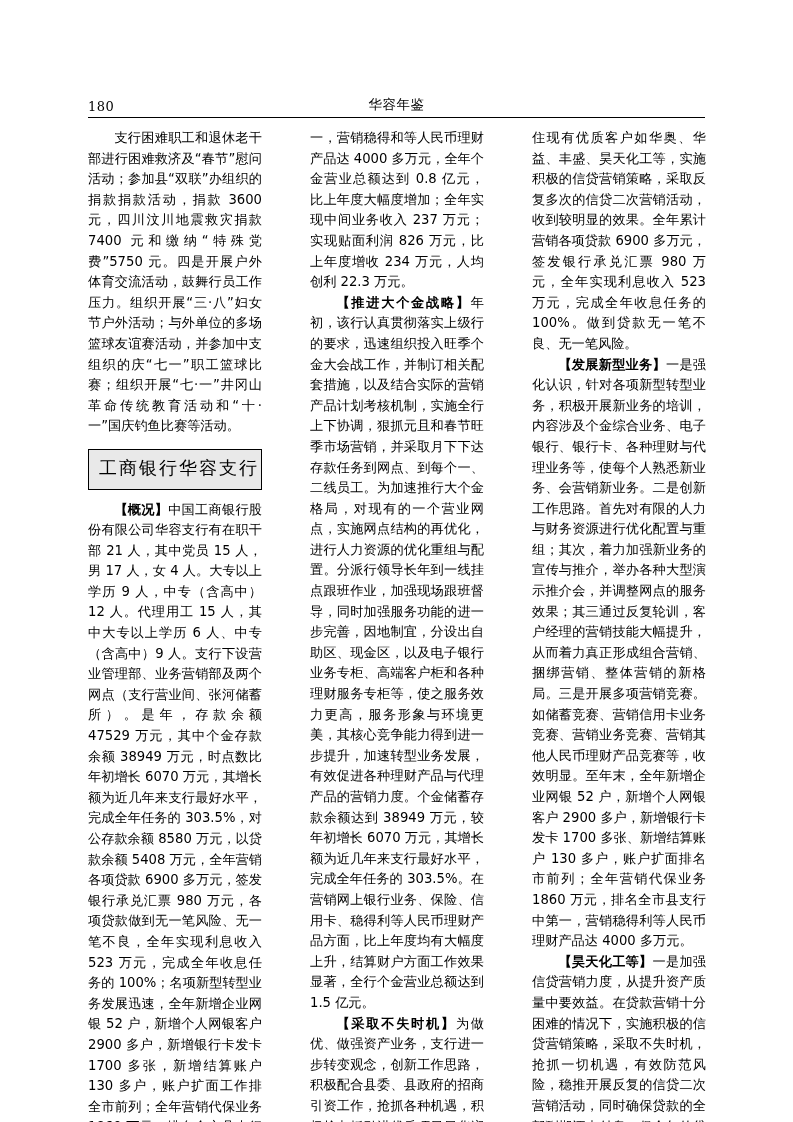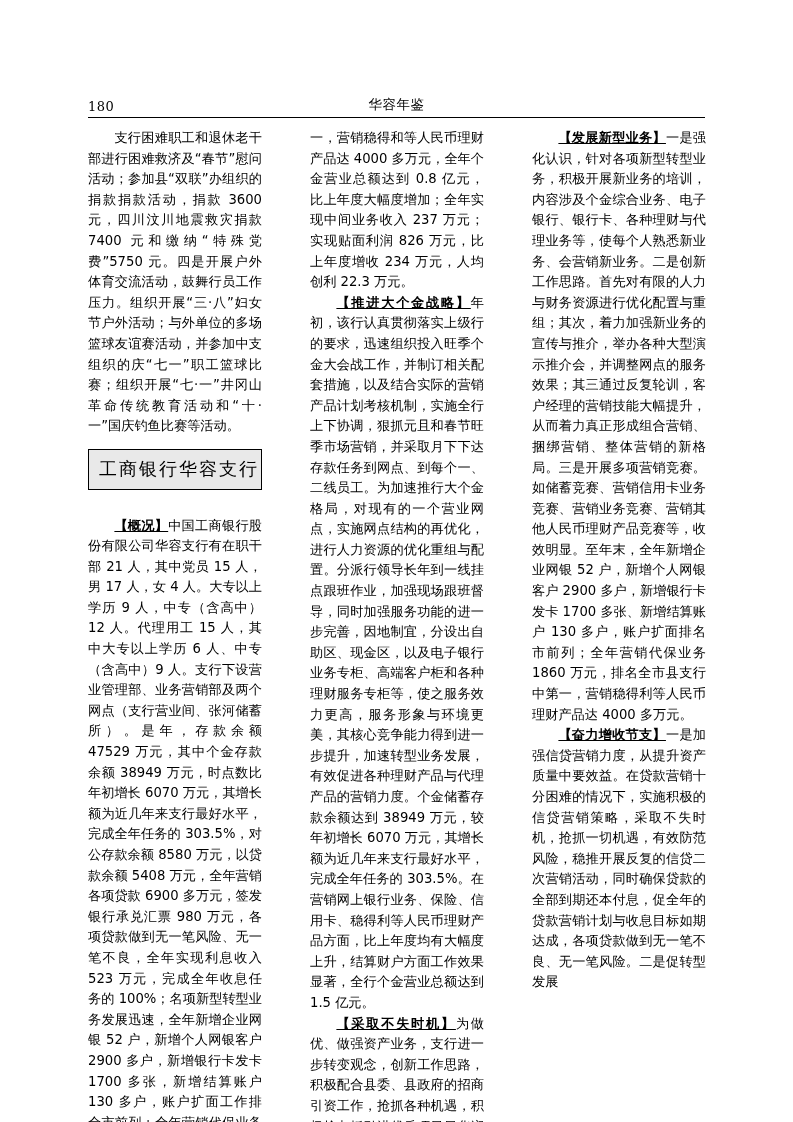--- a/index.html
+++ b/index.html
@@ -75,32 +75,31 @@
   }
   .indent2 {
     text-indent: 2em;
   }
   .sign {
     text-align: right;
     margin-top: 1px;
   }
   
   .section-title {
-    margin: 12px 0 26px 0;
+    margin: 12px 0 10px 0;
     border: 1px solid #000;
     background: #e9e9e9;
     text-align: center;
     font-size: 18px;
     letter-spacing: 2px;
     padding: 9px 0 9px 8px;
-    font-family: Liberation Serif, serif;
+    font-family: Liberation Mono, monospace;
   }
   .lead {
     font-weight: bold;
-    text-decoration: underline;
   }
 </style>
 </head>
 <body>
 
 <div class="page">
 
   <div class="header">
     <span class="folio">180</span>
     <span class="book-title">华容年鉴</span>
@@ -112,18 +111,19 @@
         <p class="indent2">支行困难职工和退休老干部进行困难救济及“春节”慰问活动；参加县“双联”办组织的捐款捐款活动，捐款 3600 元，四川汶川地震救灾捐款 7400 元和缴纳“特殊党费”5750 元。四是开展户外体育交流活动，鼓舞行员工作压力。组织开展“三·八”妇女节户外活动；与外单位的多场篮球友谊赛活动，并参加中支组织的庆“七一”职工篮球比赛；组织开展“七·一”井冈山革命传统教育活动和“十·一”国庆钓鱼比赛等活动。</p>
         <div class="section-title">工商银行华容支行</div>
         <p class="indent2"><span class="lead">【概况】</span><span>中国工商银行股份有限公司华容支行有在职干部 21 人，其中党员 15 人，男 17 人，女 4 人。大专以上学历 9 人，中专（含高中）12 人。代理用工 15 人，其中大专以上学历 6 人、中专（含高中）9 人。支行下设营业管理部、业务营销部及两个网点（支行营业间、张河储蓄所）。是年，存款余额 47529 万元，其中个金存款余额 38949 万元，时点数比年初增长 6070 万元，其增长额为近几年来支行最好水平，完成全年任务的 303.5%，对公存款余额 8580 万元，以贷款余额 5408 万元，全年营销各项贷款 6900 多万元，签发银行承兑汇票 980 万元，各项贷款做到无一笔风险、无一笔不良，全年实现利息收入 523 万元，完成全年收息任务的 100%；名项新型转型业务发展迅速，全年新增企业网银 52 户，新增个人网银客户 2900 多户，新增银行卡发卡 1700 多张，新增结算账户 130 多户，账户扩面工作排全市前列；全年营销代保业务 1860 万元，排名全市县支行中等</span></p>
       </div>
     <div class="col" id="col1">
         <p class="">一，营销稳得和等人民币理财产品达 4000 多万元，全年个金营业总额达到 0.8 亿元，比上年度大幅度增加；全年实现中间业务收入 237 万元；实现贴面利润 826 万元，比上年度增收 234 万元，人均创利 22.3 万元。</p>
         <p class="indent2"><span class="lead">【推进大个金战略】</span><span>年初，该行认真贯彻落实上级行的要求，迅速组织投入旺季个金大会战工作，并制订相关配套措施，以及结合实际的营销产品计划考核机制，实施全行上下协调，狠抓元且和春节旺季市场营销，并采取月下下达存款任务到网点、到每个一、二线员工。为加速推行大个金格局，对现有的一个营业网点，实施网点结构的再优化，进行人力资源的优化重组与配置。分派行领导长年到一线挂点跟班作业，加强现场跟班督导，同时加强服务功能的进一步完善，因地制宜，分设出自助区、现金区，以及电子银行业务专柜、高端客户柜和各种理财服务专柜等，使之服务效力更高，服务形象与环境更美，其核心竞争能力得到进一步提升，加速转型业务发展，有效促进各种理财产品与代理产品的营销力度。个金储蓄存款余额达到 38949 万元，较年初增长 6070 万元，其增长额为近几年来支行最好水平，完成全年任务的 303.5%。在营销网上银行业务、保险、信用卡、稳得利等人民币理财产品方面，比上年度均有大幅度上升，结算财户方面工作效果显著，全行个金营业总额达到 1.5 亿元。</span></p>
         <p class="indent2"><span class="lead">【采取不失时机】</span><span>为做优、做强资产业务，支行进一步转变观念，创新工作思路，积极配合县委、县政府的招商引资工作，抢抓各种机遇，积极抢占抓引进优质项目日华润雪花企业等，为其提供全方位的优质服务，努力寻求与扩充经营效益来源。并牢牢把</span></p>
       </div>
     <div class="col" id="col2">
+        <p class="">住现有优质客户如华奥、华益、丰盛、昊天化工等，实施积极的信贷营销策略，采取反复多次的信贷二次营销活动，收到较明显的效果。全年累计营销各项贷款 6900 多万元，签发银行承兑汇票 980 万元，全年实现利息收入 523 万元，完成全年收息任务的 100%。做到贷款无一笔不良、无一笔风险。</p>
         <p class="indent2"><span class="lead">【发展新型业务】</span><span>一是强化认识，针对各项新型转型业务，积极开展新业务的培训，内容涉及个金综合业务、电子银行、银行卡、各种理财与代理业务等，使每个人熟悉新业务、会营销新业务。二是创新工作思路。首先对有限的人力与财务资源进行优化配置与重组；其次，着力加强新业务的宣传与推介，举办各种大型演示推介会，并调整网点的服务效果；其三通过反复轮训，客户经理的营销技能大幅提升，从而着力真正形成组合营销、捆绑营销、整体营销的新格局。三是开展多项营销竞赛。如储蓄竞赛、营销信用卡业务竞赛、营销业务竞赛、营销其他人民币理财产品竞赛等，收效明显。至年末，全年新增企业网银 52 户，新增个人网银客户 2900 多户，新增银行卡发卡 1700 多张、新增结算账户 130 多户，账户扩面排名市前列；全年营销代保业务 1860 万元，排名全市县支行中第一，营销稳得利等人民币理财产品达 4000 多万元。</span></p>
-        <p class="indent2"><span class="lead">【奋力增收节支】</span><span>一是加强信贷营销力度，从提升资产质量中要效益。在贷款营销十分困难的情况下，实施积极的信贷营销策略，采取不失时机，抢抓一切机遇，有效防范风险，稳推开展反复的信贷二次营销活动，同时确保贷款的全部到期还本付息，促全年的贷款营销计划与收息目标如期达成，各项贷款做到无一笔不良、无一笔风险。二是促转型发展</span></p>
+        <p class="indent2"><span class="lead">【昊天化工等】</span><span>一是加强信贷营销力度，从提升资产质量中要效益。在贷款营销十分困难的情况下，实施积极的信贷营销策略，采取不失时机，抢抓一切机遇，有效防范风险，稳推开展反复的信贷二次营销活动，同时确保贷款的全部到期还本付息，促全年的贷款营销计划与收息目标如期达成，各项贷款做到无一笔不良、无一笔风险。二是促转型发展</span></p>
       </div>
   </div>
 
 </div>
 
 </body></html>

